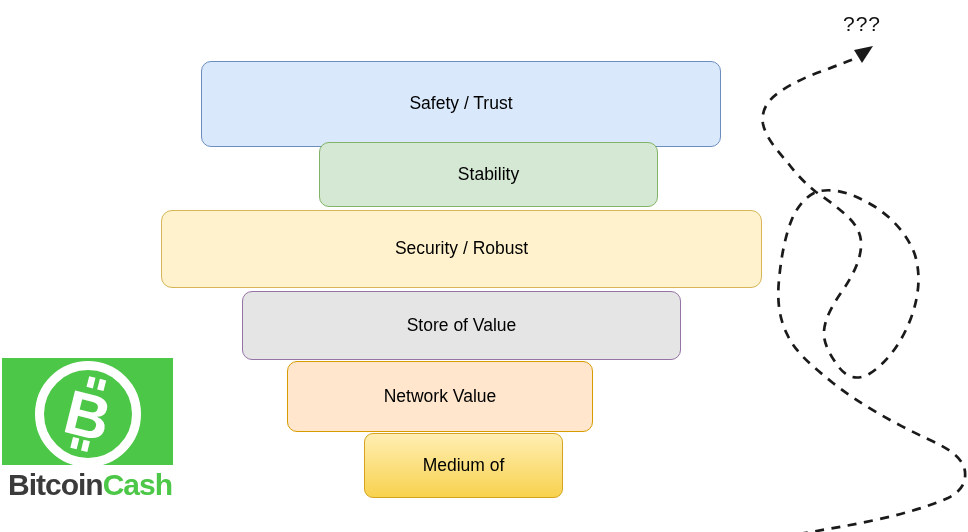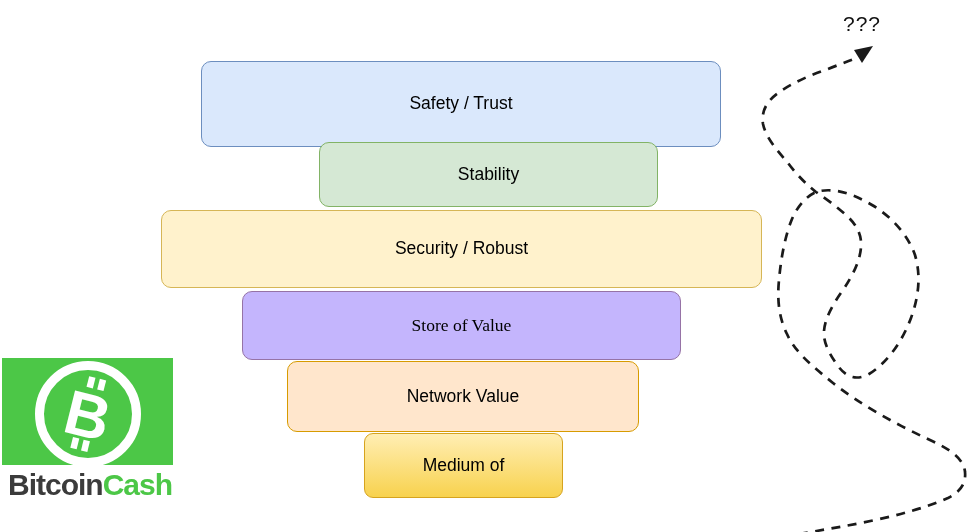--- a/index.html
+++ b/index.html
@@ -8,23 +8,23 @@
     font-family:"Liberation Sans","DejaVu Sans",sans-serif;
   }
   
   .level{
     position:absolute;display:flex;align-items:center;justify-content:center;
     border:1.4px solid #999;border-radius:10px;box-sizing:border-box;
     font-size:17.5px;color:#000;text-align:center;line-height:1.55;
   }
   .lv0{left:201px;top:61px;width:520px;height:86px;}
   .lv1{left:319px;top:142px;width:339px;height:65px;}
-  .lv2{left:161px;top:210px;width:601px;height:78px;}
+  .lv2{left:161px;top:210px;width:601px;height:78px;border-radius:11px;}
   .lv3{left:242px;top:291px;width:439px;height:69px;}
-  .lv4{left:287px;top:361px;width:352px;height:71px;}
+  .lv4{left:287px;top:361px;width:306px;height:71px;}
   .lv5{left:364px;top:433px;width:199px;height:65px;border-radius:9px;}
   
   .squiggle{position:absolute;left:0;top:0;pointer-events:none;}
   .qqq{
     position:absolute;left:840px;top:12px;width:44px;text-align:center;
     font-size:21px;color:#111;letter-spacing:1px;
   }
   
   .logo-rect{position:absolute;left:2px;top:358px;width:171px;height:107px;}
   .coin{position:absolute;left:35px;top:361px;width:106px;height:106px;}
@@ -40,21 +40,21 @@
 
   <div class="level lv0" style="background: rgb(218, 232, 252); border-color: rgb(108, 142, 191); color: rgb(0, 0, 0);">
     <span>Safety / Trust</span>
   </div>
   <div class="level lv1" style="background: rgb(213, 232, 212); border-color: rgb(130, 179, 102); color: rgb(0, 0, 0);">
     <span>Stability</span>
   </div>
   <div class="level lv2" style="background: rgb(255, 242, 204); border-color: rgb(214, 182, 86); color: rgb(0, 0, 0);">
     <span>Security / Robust</span>
   </div>
-  <div class="level lv3" style="background: #c4b5fd; border-color: rgb(150, 115, 166); color: rgb(0, 0, 0); font-family: Liberation Serif, serif;">
+  <div class="level lv3" style="background: #e5e5e5; border-color: rgb(150, 115, 166); color: rgb(0, 0, 0);">
     <span>Store of Value</span>
   </div>
   <div class="level lv4" style="background: rgb(255, 230, 204); border-color: rgb(215, 155, 0); color: rgb(0, 0, 0);">
     <span>Network Value</span>
   </div>
   <div class="level lv5" style="background: linear-gradient(rgb(255, 238, 179), rgb(248, 210, 78)); border-color: rgb(214, 163, 30); color: rgb(0, 0, 0);">
     <span>
       <span style="display:block">Medium of</span>
     </span>
   </div>

